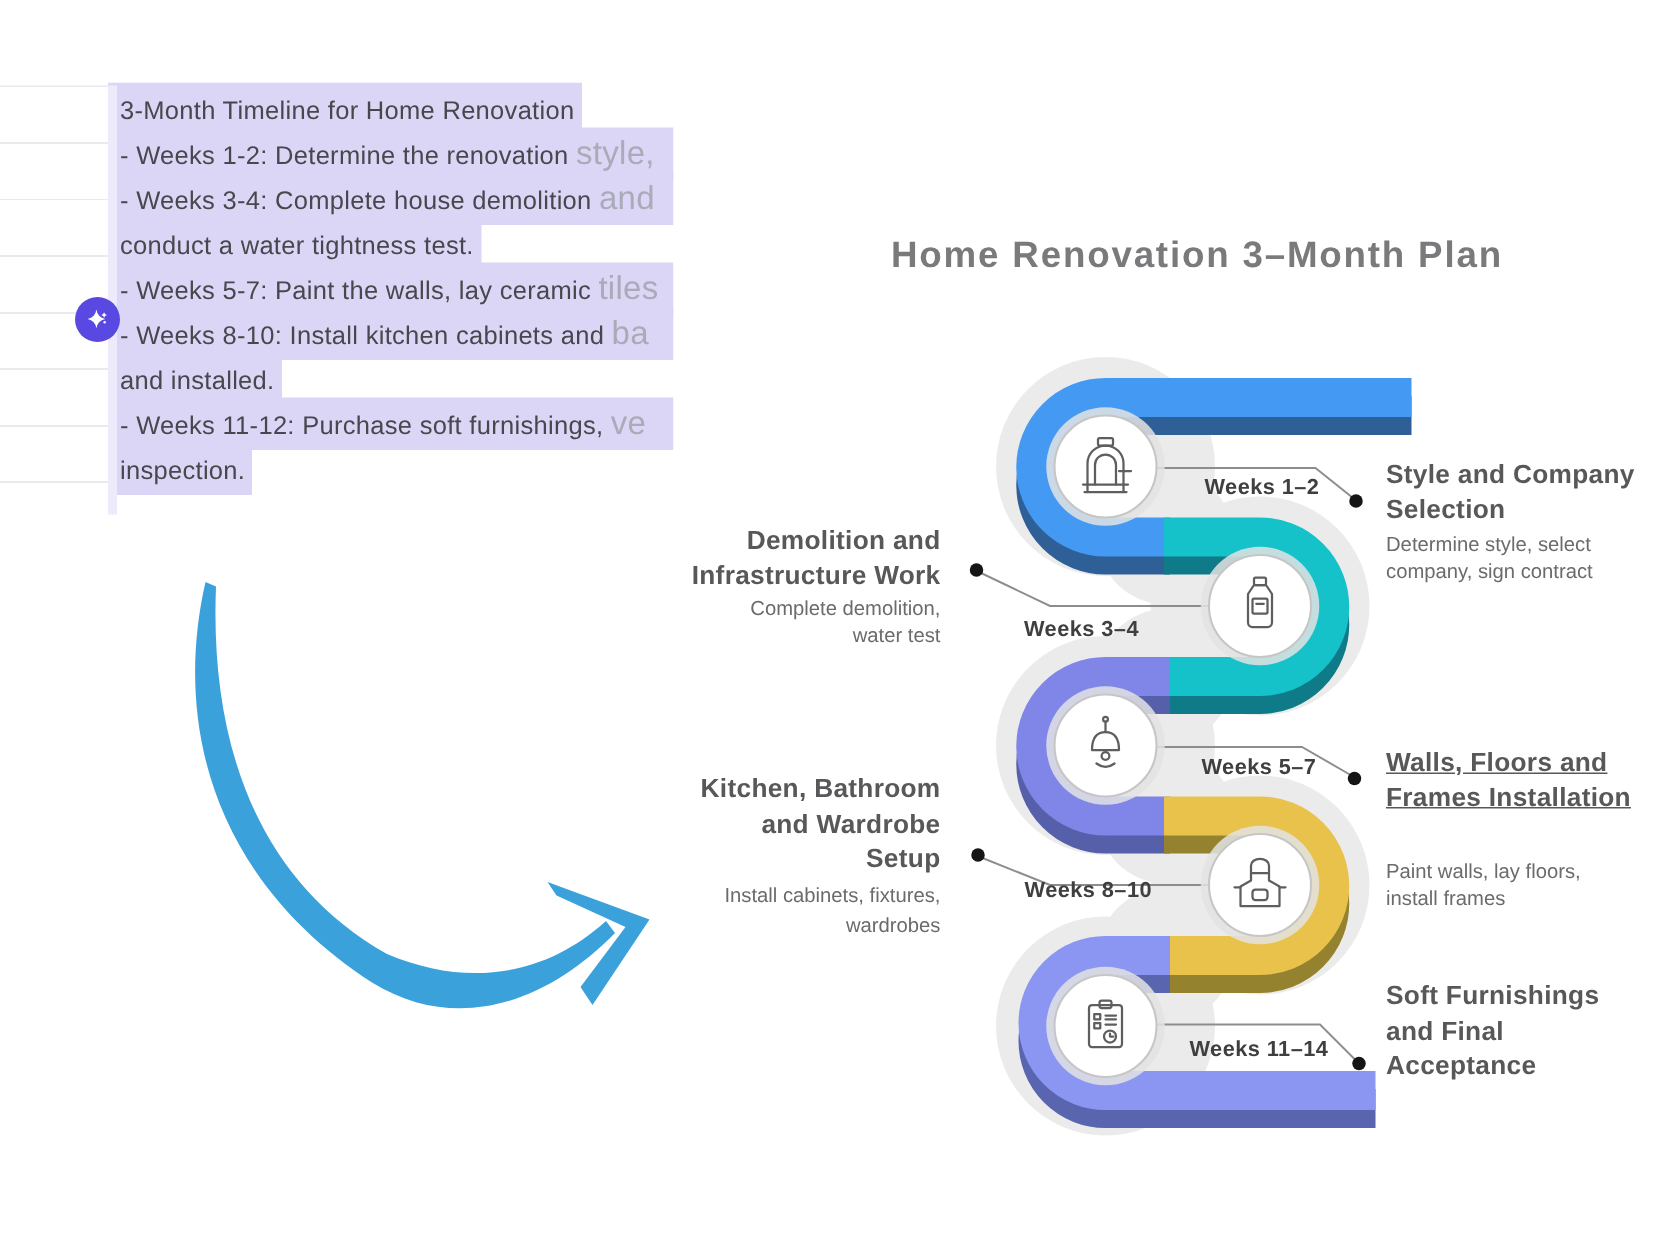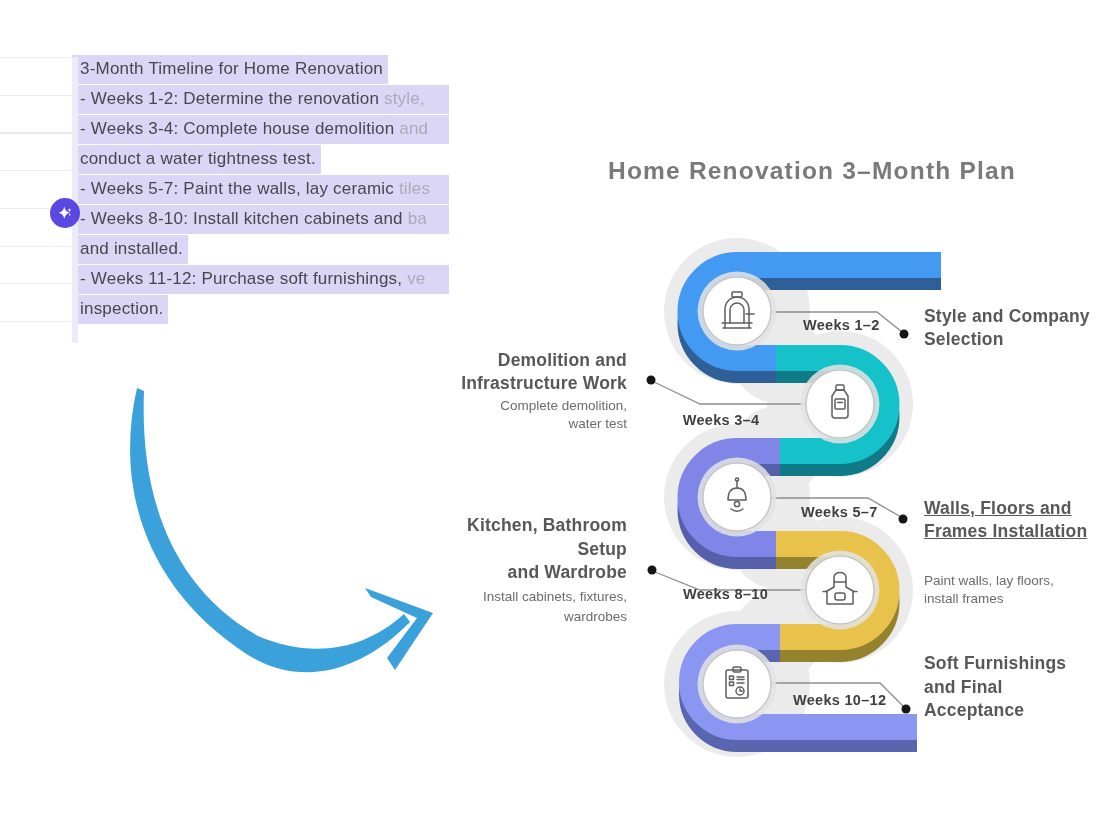--- a/index.html
+++ b/index.html
@@ -7,27 +7,27 @@
           font-family:"Liberation Sans",sans-serif;}
 
   
   .ruled{position:absolute;left:0;top:57px;width:72px;height:282px;
          background:repeating-linear-gradient(to bottom,#e9e9ee 0,#e9e9ee 1.2px,transparent 1.2px,transparent 37.7px);}
   .note-lines{position:absolute;left:72px;top:55px;width:377px;height:292px;overflow:hidden;}
   .tl{height:30px;white-space:nowrap;}
   .hl{background:#dbd6f6;display:inline-block;padding:4px 5px 5px 8px;white-space:nowrap;}
   .hl.full{display:block;padding-right:0;}
   .note-lines .t{color:#47474d;font-size:17px;letter-spacing:.2px;}
-  .note-lines .tail{color:#abaab8;font-size:17px;letter-spacing:.2px;}
+  .note-lines .tail{color:#abaab8;font-size:22px;letter-spacing:.2px;}
   .gutter{position:absolute;left:72px;top:57px;width:6px;height:286px;background:#edebfb;}
   .ai-badge{position:absolute;left:50px;top:198px;width:30px;height:30px;border-radius:50%;
             background:#5948e1;display:flex;align-items:center;justify-content:center;cursor:pointer;}
 
   
-  .ig-title{position:absolute;left:582px;top:157px;width:460px;text-align:center;
+  .ig-title{position:absolute;left:594px;top:157px;width:460px;text-align:left;
             font-size:24.5px;font-weight:bold;color:#7a7a7c;letter-spacing:1.2px;}
   .week{position:absolute;font-size:14.5px;font-weight:bold;color:#3f3f41;letter-spacing:.3px;}
   .w1{left:803px;top:317px;}
   .w2{left:676px;top:384px;width:90px;text-align:center;margin-top:28px;}
   .w3{left:801px;top:504px;}
   .w4{left:676px;top:570px;width:92px;text-align:right;margin-top:16px;}
   .w5{left:793px;top:692px;}
   .phead{position:absolute;font-size:17.5px;font-weight:bold;color:#58585a;line-height:22.5px;letter-spacing:.2px;}
   .pdesc{position:absolute;font-size:13.5px;color:#6b6b6b;line-height:17.5px;}
   .right-col{left:924px;width:190px;text-align:left;}
@@ -191,26 +191,30 @@
       </g>
     </g>
   </svg>
 
   <div class="ig-title">Home Renovation 3–Month Plan</div>
 
   <div class="week w1">Weeks 1–2</div>
   <div class="week w2">Weeks 3–4</div>
   <div class="week w3">Weeks 5–7</div>
   <div class="week w4">Weeks 8–10</div>
-  <div class="week w5">Weeks 10–12</div>
+  <div class="week w5">Weeks 11–14</div>
 
   <div class="phead right-col h1">
     <div>Style and Company</div>
     <div>Selection</div>
   </div>
+  <div class="pdesc right-col d1">
+    <div>Determine style, select</div>
+    <div>company, sign contract</div>
+  </div>
 
   <div class="phead left-col h2">
     <div>Demolition and</div>
     <div>Infrastructure Work</div>
   </div>
   <div class="pdesc left-col d2">
     <div>Complete demolition,</div>
     <div>water test</div>
   </div>
 
@@ -218,22 +222,22 @@
     <div>Walls, Floors and</div>
     <div>Frames Installation</div>
   </div>
   <div class="pdesc right-col d3">
     <div>Paint walls, lay floors,</div>
     <div>install frames</div>
   </div>
 
   <div class="phead left-col h4">
     <div>Kitchen, Bathroom</div>
+    <div>and Wardrobe</div>
     <div>Setup</div>
-    <div>and Wardrobe</div>
   </div>
   <div class="pdesc left-col d4">
     <div>Install cabinets, fixtures,</div>
     <div>wardrobes</div>
   </div>
 
   <div class="phead right-col h5">
     <div>Soft Furnishings</div>
     <div>and Final</div>
     <div>Acceptance</div>

